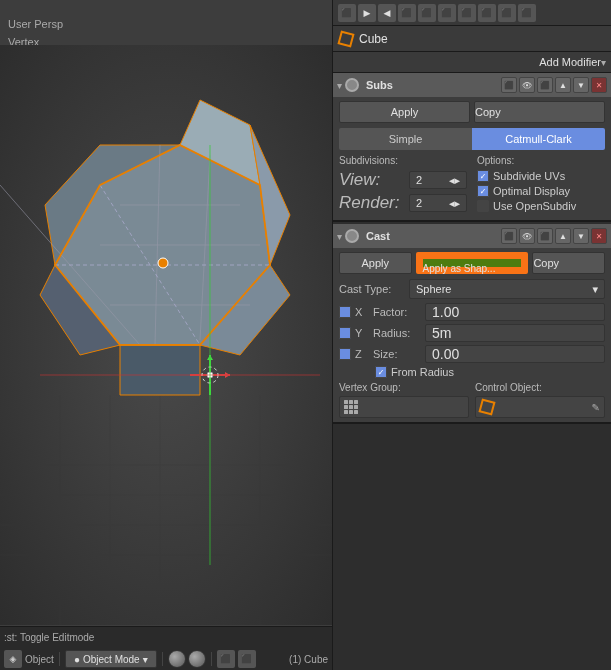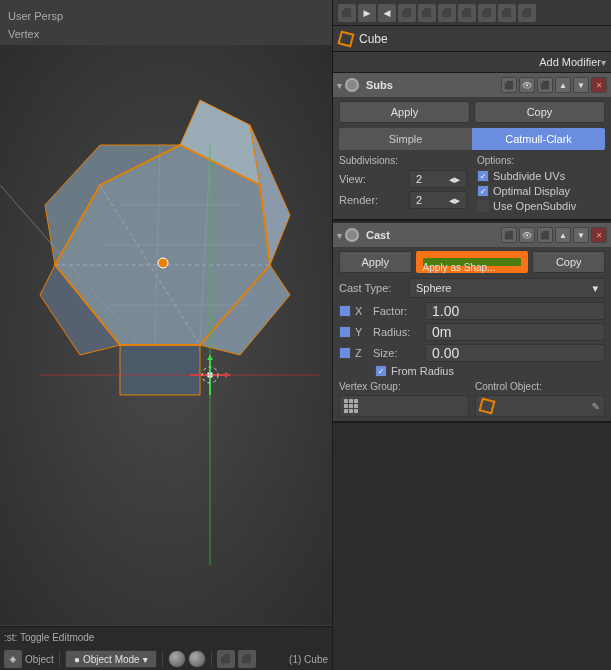--- a/index.html
+++ b/index.html
@@ -19,21 +19,21 @@
     .viewport {
       width: 332px;
       height: 670px;
       background: #3d3d3d;
       position: relative;
       overflow: hidden;
     }
 
     .viewport-info {
       position: absolute;
-      top: 8px;
+      top: 16px;
       left: 8px;
       color: #aaa;
       font-size: 11px;
       line-height: 1.6;
     }
 
     
     .properties-panel {
       width: 279px;
       height: 670px;
@@ -193,21 +193,21 @@
 
     .btn-copy {
       flex: 1;
       height: 22px;
       background: #555;
       border: 1px solid #333;
       border-radius: 2px;
       color: #e0e0e0;
       font-size: 11px;
       cursor: pointer;
-      text-align: center;
+      text-align: left;
       line-height: 20px;
     }
 
     
     .tab-row {
       display: flex;
       margin-bottom: 5px;
       border-radius: 2px;
       overflow: hidden;
     }
@@ -234,22 +234,23 @@
 
     
     .field-row {
       display: flex;
       align-items: center;
       margin-bottom: 3px;
     }
 
     .field-label {
       color: #bbb;
-      font-size: 11px;
+      font-size: 17px;
       min-width: 70px;
+      font-style: italic;
     }
 
     .field-value {
       flex: 1;
       height: 18px;
       background: #444;
       border: 1px solid #333;
       border-radius: 2px;
       color: #e0e0e0;
       font-size: 11px;
@@ -798,21 +799,21 @@
             </div>
           </div>
         </div>
 
         <div class="xyz-row">
           <div class="xyz-checkbox"></div>
           <span class="xyz-label">Y</span>
           <div class="xyz-field-row">
             <span class="xyz-field-label">Radius:</span>
             <div class="xyz-field-value">
-              <span>0m</span>
+              <span>5m</span>
             </div>
           </div>
         </div>
 
         <div class="xyz-row">
           <div class="xyz-checkbox"></div>
           <span class="xyz-label">Z</span>
           <div class="xyz-field-row">
             <span class="xyz-field-label">Size:</span>
             <div class="xyz-field-value">

